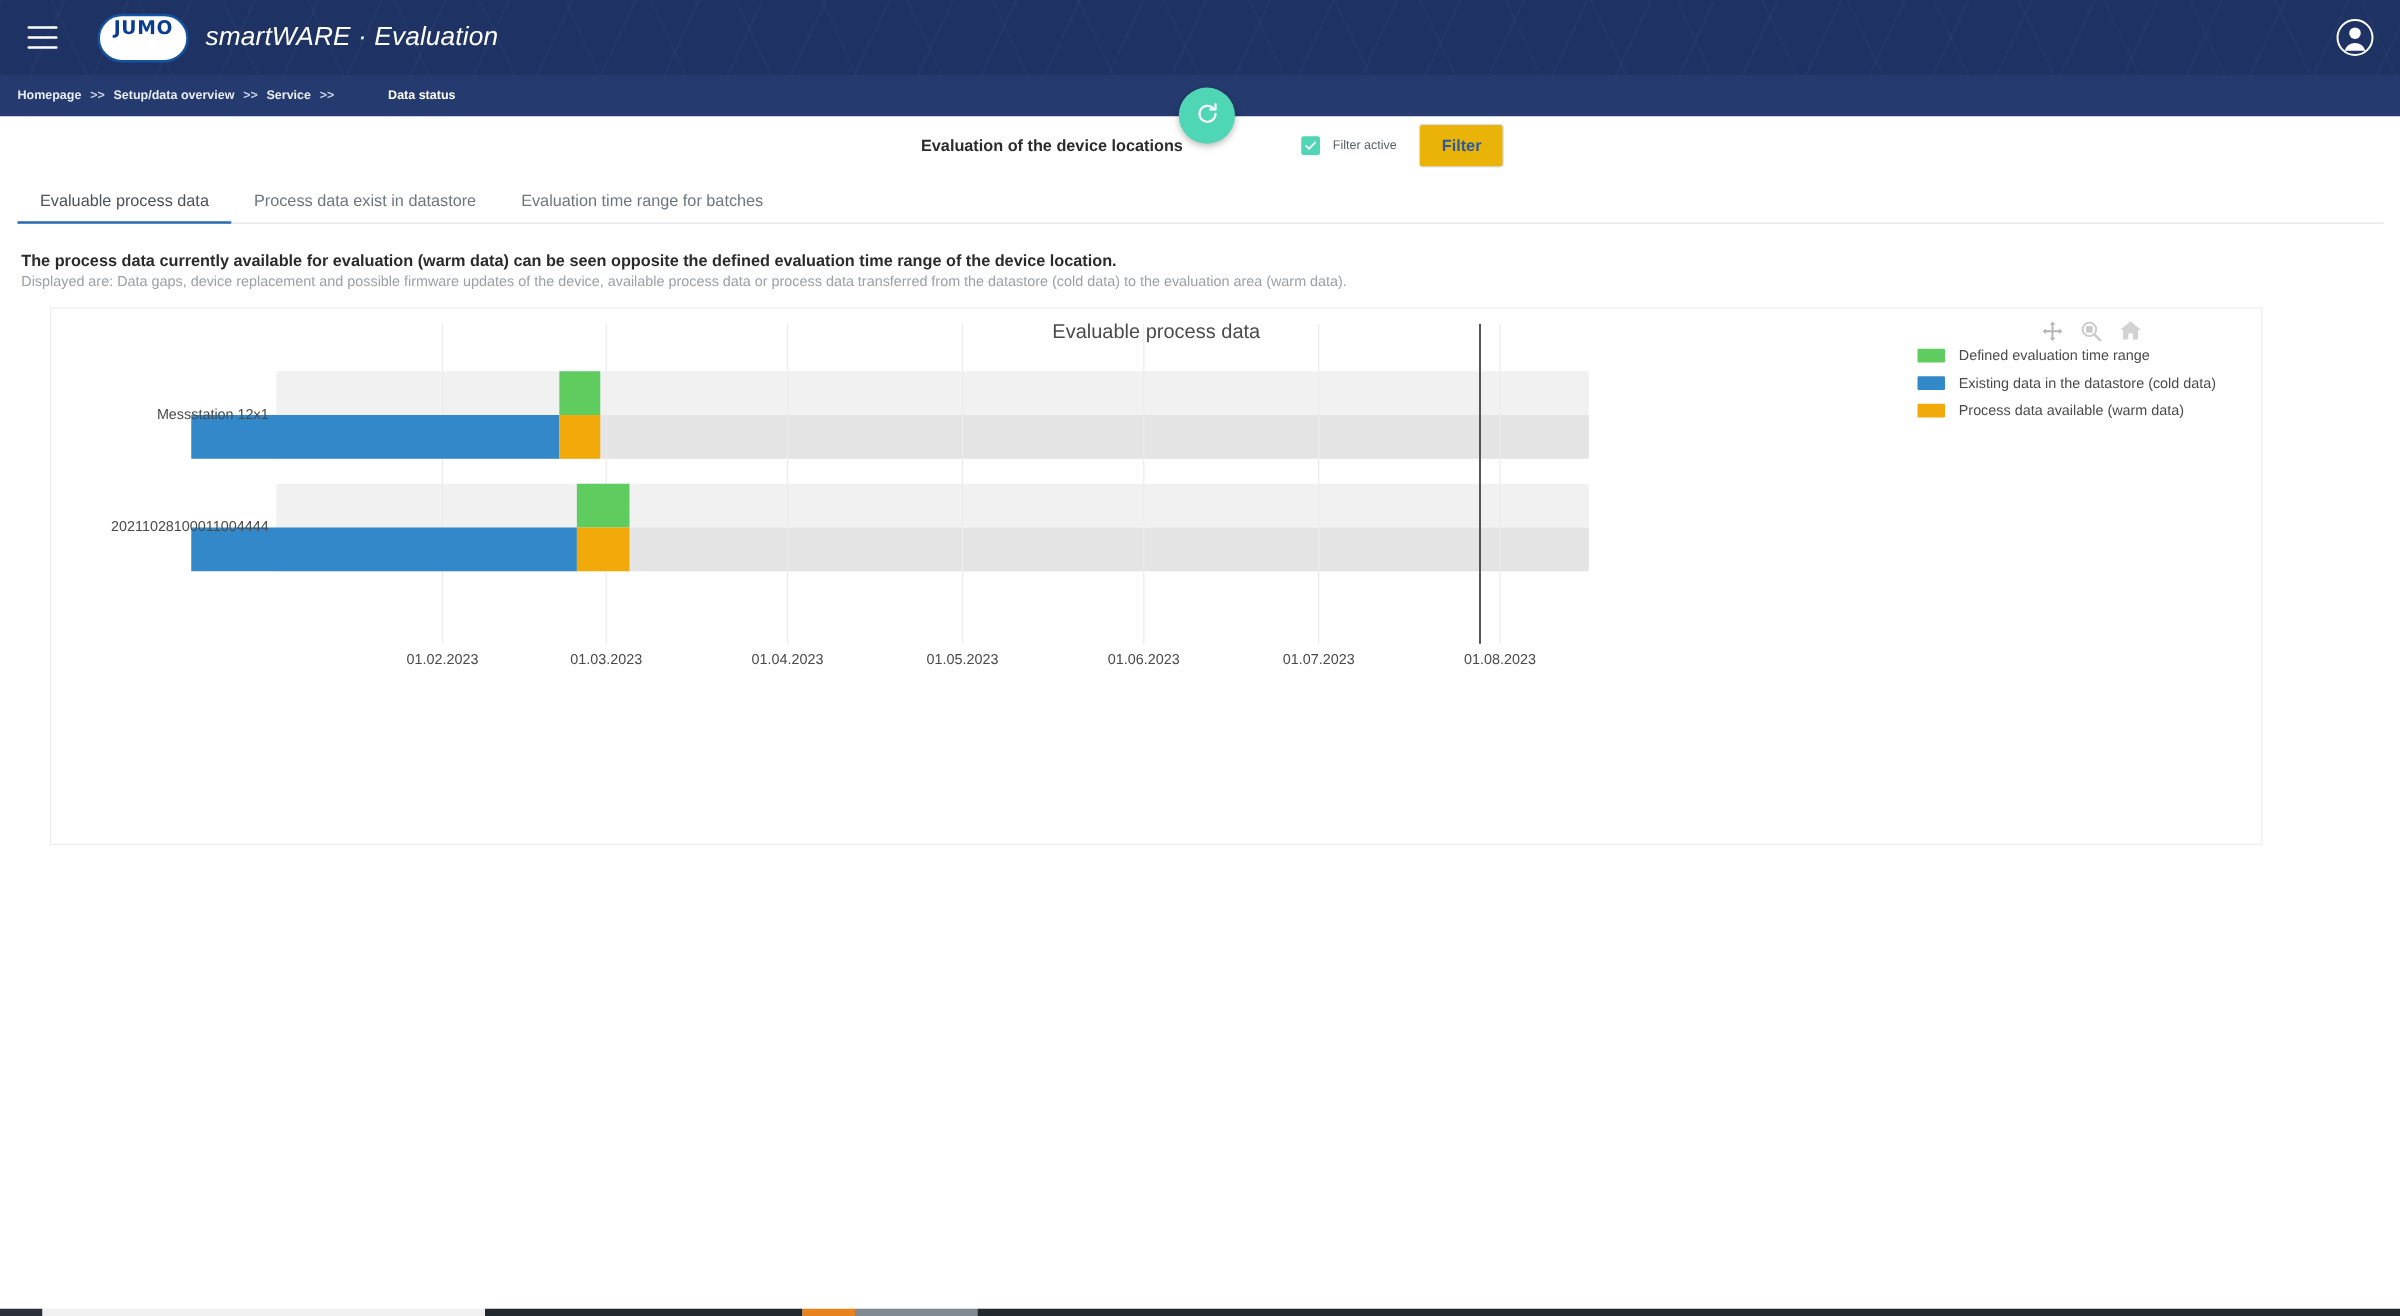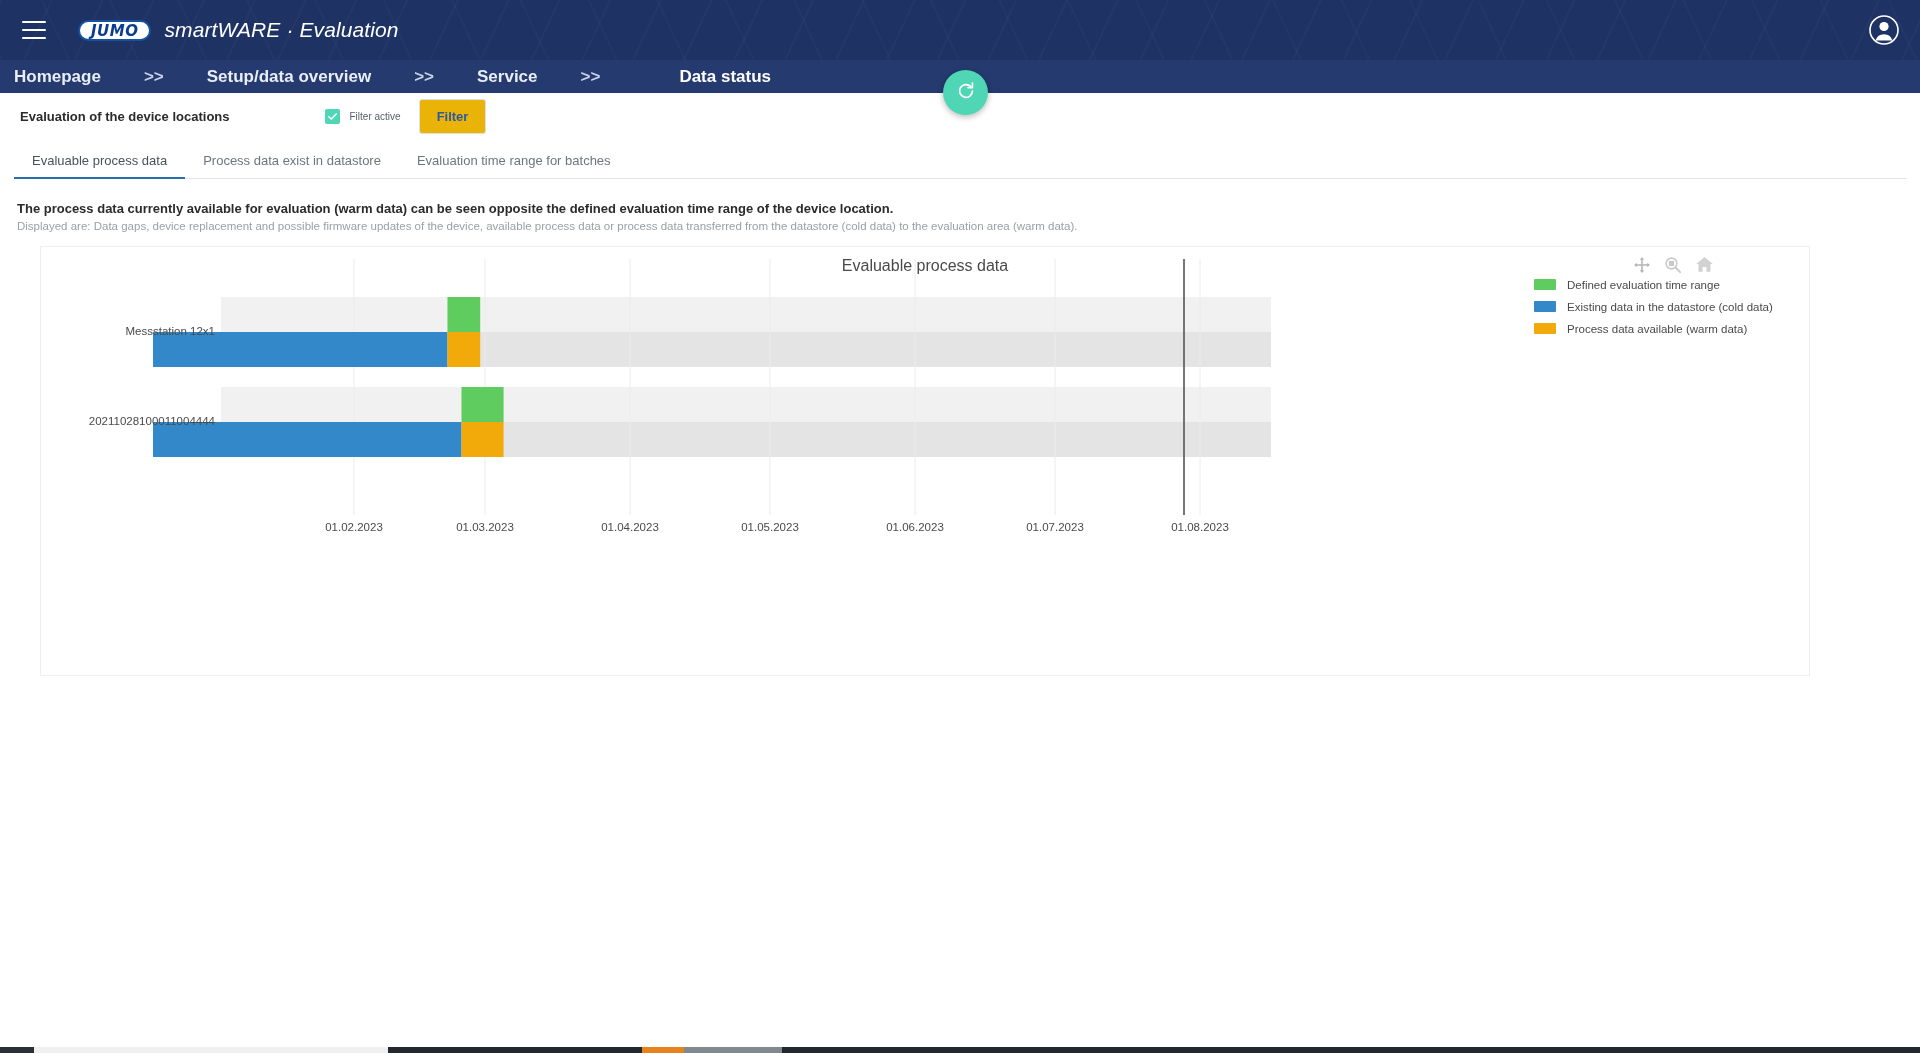--- a/index.html
+++ b/index.html
@@ -29,22 +29,22 @@
     display: flex; flex-direction: column; justify-content: space-between;
     cursor: pointer; z-index: 2;
   }
   .hamburger span { display: block; height: 2px; background: #ffffff; border-radius: 1px; }
 
   .brand { display: flex; align-items: center; margin-left: 32px; z-index: 2; }
   .jumo-logo {
     background: #ffffff;
     border: 2px solid #1453a0;
     border-radius: 999px;
-    padding: 2px 11px 0 11px;
-    display: flex; align-items: center; justify-content: center; font-style: italic;
+    padding: 2px 11px 18px 11px;
+    display: flex; align-items: center; justify-content: center;
   }
   .jumo-logo-text {
     font-family: "DejaVu Sans", sans-serif;
     font-weight: bold; font-size: 15px; letter-spacing: .5px;
     color: #0a3d91; line-height: 1;
   }
   .brand-title {
     margin-left: 13px; color: #ffffff;
     font-size: 21px; font-style: italic; font-weight: 500;
     letter-spacing: .1px; white-space: nowrap;
@@ -56,41 +56,41 @@
   }
 
   
   .breadcrumb-bar {
     position: absolute; top: 60px; left: 0;
     width: 1920px; height: 33px;
     background: #253a6e;
     display: flex; align-items: center;
     padding-left: 14px;
   }
-  .breadcrumb { display: flex; font-size: 17px; font-weight: bold; gap: 36px; }
+  .breadcrumb { display: flex; font-size: 10px; font-weight: bold; }
   .crumb { color: #e9edf6; text-decoration: none; white-space: nowrap; cursor: pointer; }
   .crumb.active { color: #ffffff; padding-left: 36px; }
   .crumb-sep { color: #c7d0e4; margin: 0 7px; font-weight: bold; }
 
   
   .refresh-fab {
     position: absolute; left: 943px; top: 70px;
     width: 45px; height: 45px; border-radius: 50%;
     background: #4ed6b5;
     display: flex; align-items: center; justify-content: center;
     box-shadow: 0 2px 6px rgba(0,0,0,.28);
     cursor: pointer; z-index: 20; border: none;
   }
 
   
   .content { position: absolute; top: 93px; left: 0; width: 1920px; }
 
   .filter-row {
     height: 40px; display: flex; align-items: center;
-    padding-left: 20px; padding-top: 6px;
+    padding-left: 20px; padding-top: 6px; justify-content: center;
   }
   .section-title { font-size: 13px; font-weight: bold; color: #2b2b2b; white-space: nowrap; }
 
   .check-wrap { display: flex; align-items: center; margin-left: 95px; cursor: pointer; }
   .checkbox {
     width: 15px; height: 15px; border-radius: 2px; background: #4ed6b5;
     display: flex; align-items: center; justify-content: center;
   }
   .check-label { margin-left: 10px; font-size: 10px; color: #555f68; white-space: nowrap; }
 

